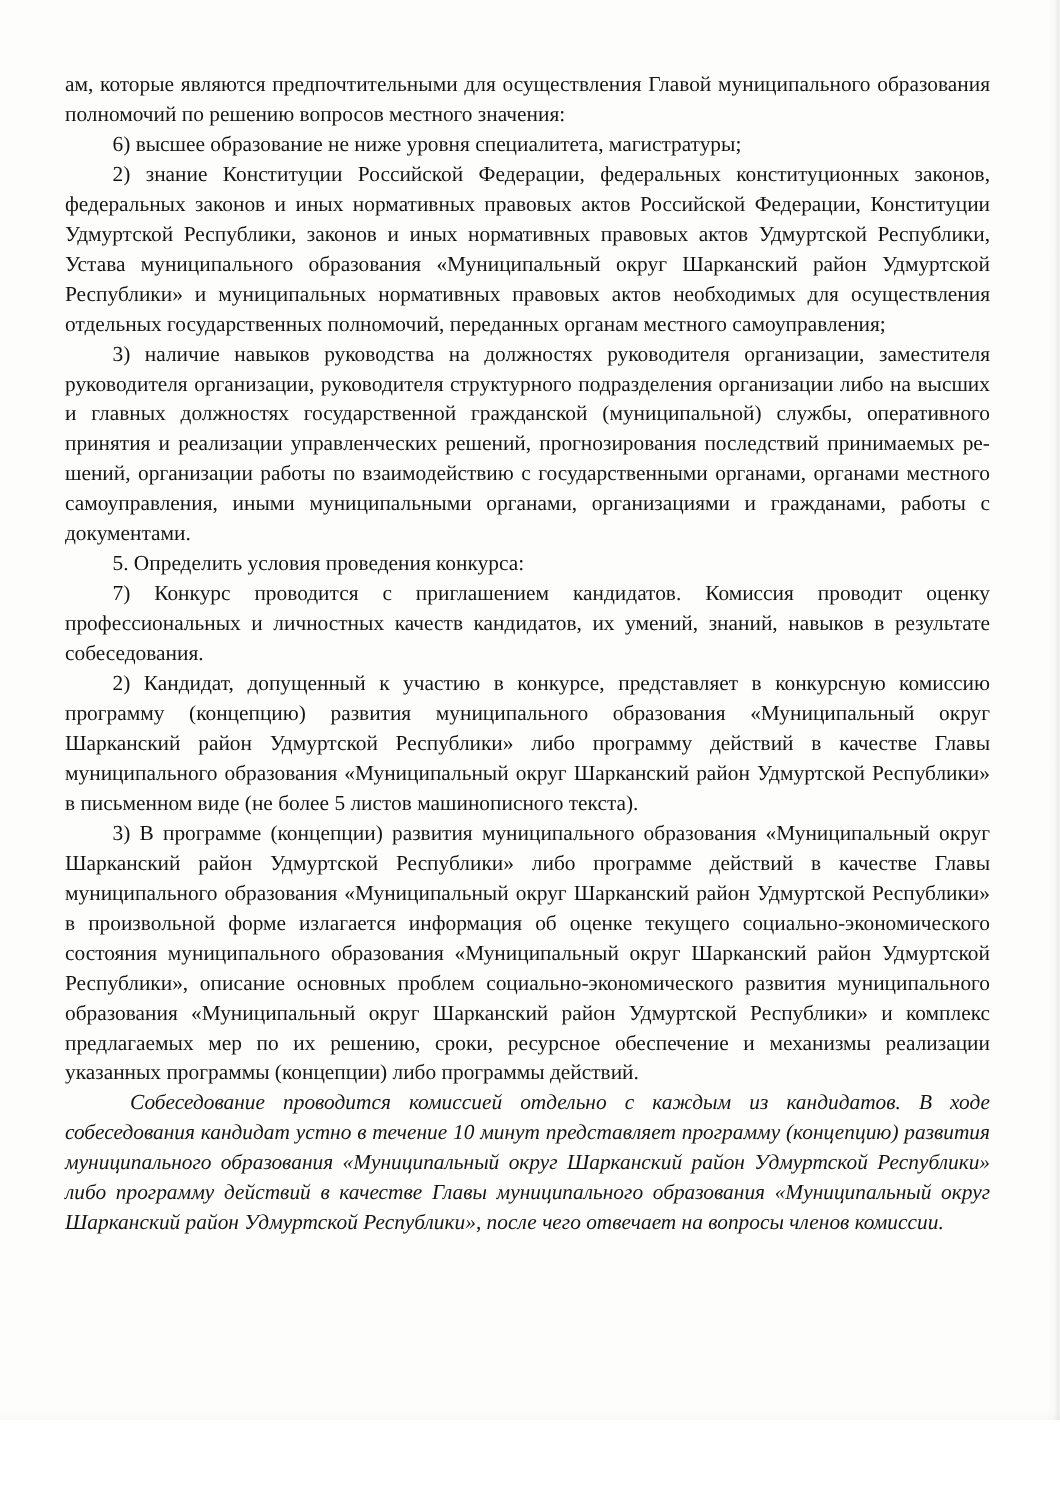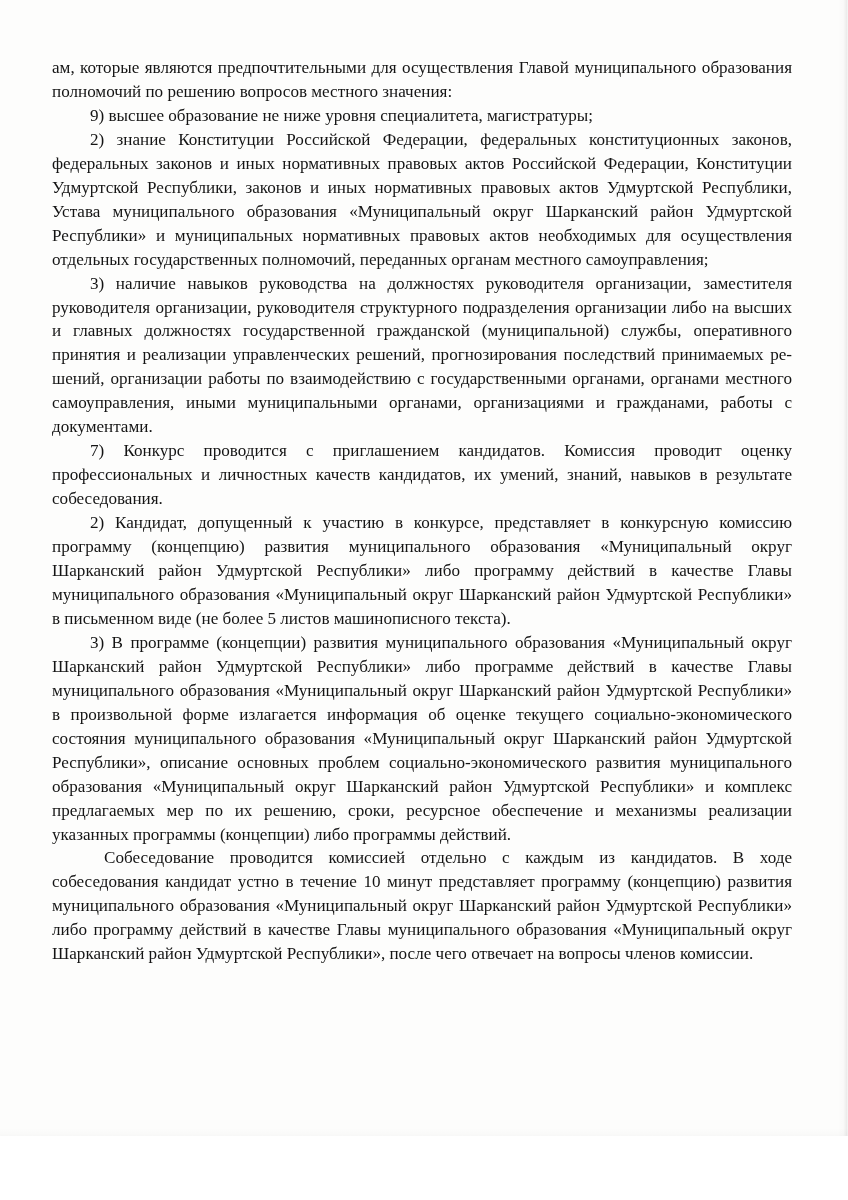--- a/index.html
+++ b/index.html
@@ -60,36 +60,38 @@
   p.cont {
     text-indent: 0;
   }
   
   p.item {
     text-indent: 38px;
   }
   
   p.item-wide {
     text-indent: 52px;
+    font-style: italic;
   }
   
   .text-block p:last-child {
     text-align: justify;
   }
 </style>
 </head>
 <body>
 
 <div class="page">
 
   <div class="text-block">
     <p class="cont">ам, которые являются предпочтительными для осуществления Главой муници­пального образования полномочий по решению вопросов местного значения:</p>
-    <p class="item">9) высшее образование не ниже уровня специалитета, магистратуры;</p>
+    <p class="item">6) высшее образование не ниже уровня специалитета, магистратуры;</p>
     <p class="item">2) знание Конституции Российской Федерации, федеральных конституци­онных законов, федеральных законов и иных нормативных правовых актов Российской Федерации, Конституции Удмуртской Республики, законов и иных нормативных правовых актов Удмуртской Республики, Устава муниципального образования «Муниципальный округ Шарканский район Удмуртской Республики» и муниципальных нормативных правовых актов необходимых для осуществления отдельных государственных полномочий, переданных органам местного самоуправления;</p>
     <p class="item">3) наличие навыков руководства на должностях руководителя организа­ции, заместителя руководителя организации, руководителя структурного под­разделения организации либо на высших и главных должностях государствен­ной гражданской (муниципальной) службы, оперативного принятия и реализа­ции управленческих решений, прогнозирования последствий принимаемых ре­шений, организации работы по взаимодействию с государственными органами, органами местного самоуправления, иными муниципальными органами, орга­низациями и гражданами, работы с документами.</p>
+    <p class="item">5. Определить условия проведения конкурса:</p>
     <p class="item">7) Конкурс проводится с приглашением кандидатов. Комиссия проводит оценку профессиональных и личностных качеств кандидатов, их умений, зна­ний, навыков в результате собеседования.</p>
     <p class="item">2) Кандидат, допущенный к участию в конкурсе, представляет в конкурс­ную комиссию программу (концепцию) развития муниципального образования «Муниципальный округ Шарканский район Удмуртской Республики» либо программу действий в качестве Главы муниципального образования «Муници­пальный округ Шарканский район Удмуртской Республики» в письменном виде (не более 5 листов машинописного текста).</p>
     <p class="item">3) В программе (концепции) развития муниципального образования «Муниципальный округ Шарканский район Удмуртской Республики» либо программе действий в качестве Главы муниципального образования «Муници­пальный округ Шарканский район Удмуртской Республики» в произвольной форме излагается информация об оценке текущего социально-экономического состояния муниципального образования «Муниципальный округ Шарканский район Удмуртской Республики», описание основных проблем социально-эко­номического развития муниципального образования «Муниципальный округ Шарканский район Удмуртской Республики» и комплекс предлагаемых мер по их решению, сроки, ресурсное обеспечение и механизмы реализации указанных программы (концепции) либо программы действий.</p>
     <p class="item-wide">Собеседование проводится комиссией отдельно с каждым из кандидатов. В ходе собеседования кандидат устно в течение 10 минут представляет про­грамму (концепцию) развития муниципального образования «Муниципальный округ Шарканский район Удмуртской Республики» либо программу действий в качестве Главы муниципального образования «Муниципальный округ Шаркан­ский район Удмуртской Республики», после чего отвечает на вопросы членов комиссии.</p>
   </div>
 
   <div class="scan-edge-right"></div>
   <div class="scan-edge-bottom"></div>
 
 </div>

